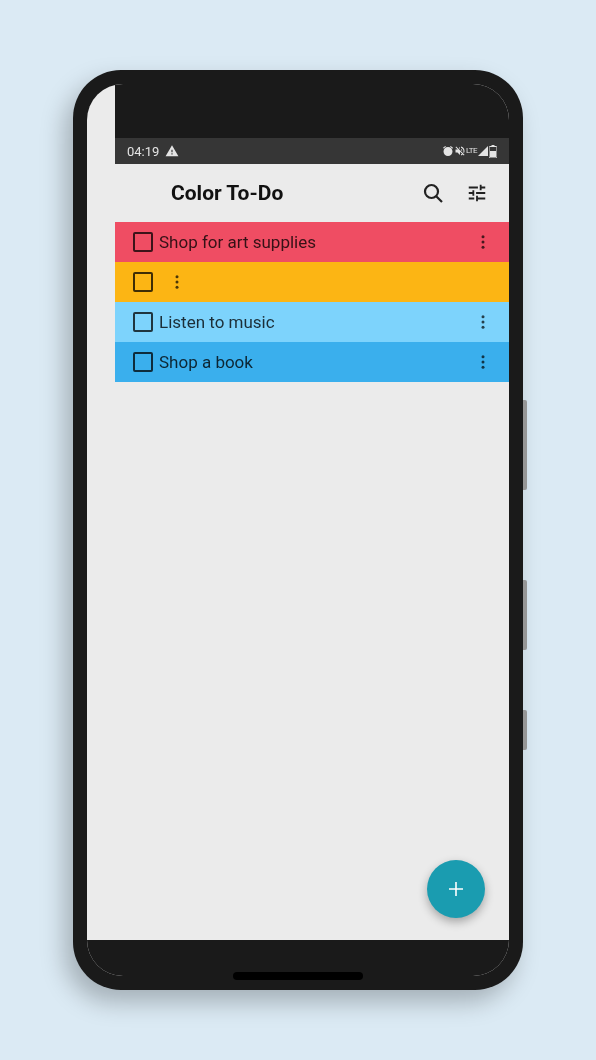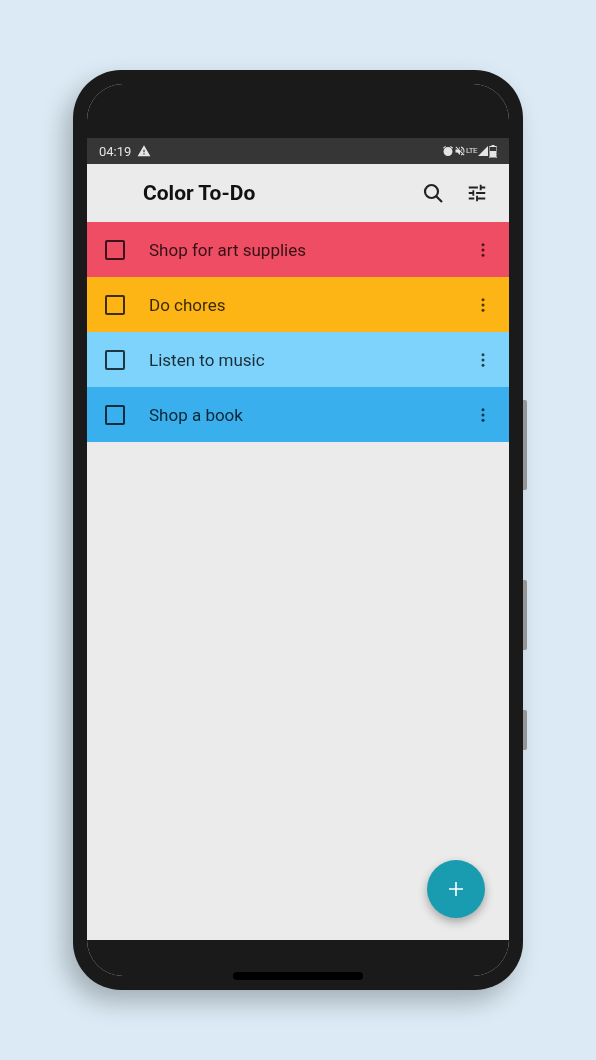--- a/index.html
+++ b/index.html
@@ -63,20 +63,21 @@
   .side-btn.b3 { top: 640px; height: 40px; }
   .screen {
     width: 100%;
     height: 100%;
     background: #ebebeb;
     border-radius: 36px;
     overflow: hidden;
     position: relative;
     display: flex;
     flex-direction: column;
+    padding-left: 28px;
   }
   .bezel-top {
     height: 54px;
     background: #1a1a1a;
   }
   .statusbar {
     height: 26px;
     background: #363636;
     color: #e4e4e4;
     display: flex;
@@ -107,25 +108,25 @@
     display:flex;
     align-items:center;
     justify-content:center;
     cursor:pointer;
   }
   .list {
     display:flex;
     flex-direction:column;
   }
   .todo-item {
-    height: 55px;
+    height: 40px;
     display:flex;
     align-items:center;
     padding: 0 8px 0 18px;
-    gap: 24px;
+    gap: 6px;
   }
   .todo-item .checkbox {
     width: 20px;
     height: 20px;
     border: 2.5px solid rgba(0,0,0,0.75);
     border-radius: 2px;
     flex-shrink:0;
     cursor:pointer;
   }
   .todo-item .label {
@@ -223,21 +224,20 @@
         <div class="more">
           <svg width="18" height="18" viewBox="0 0 24 24" fill="rgba(0,0,0,0.7)">
               <circle cx="12" cy="5" r="2"></circle>
               <circle cx="12" cy="12" r="2"></circle>
               <circle cx="12" cy="19" r="2"></circle>
             </svg>
         </div>
       </div>
       <div class="todo-item" style="background:#fcb514">
         <div class="checkbox"></div>
-        <div class="label">Do chores</div>
         <div class="more">
           <svg width="18" height="18" viewBox="0 0 24 24" fill="rgba(0,0,0,0.7)">
               <circle cx="12" cy="5" r="2"></circle>
               <circle cx="12" cy="12" r="2"></circle>
               <circle cx="12" cy="19" r="2"></circle>
             </svg>
         </div>
       </div>
       <div class="todo-item" style="background:#7dd3fc">
         <div class="checkbox"></div>

